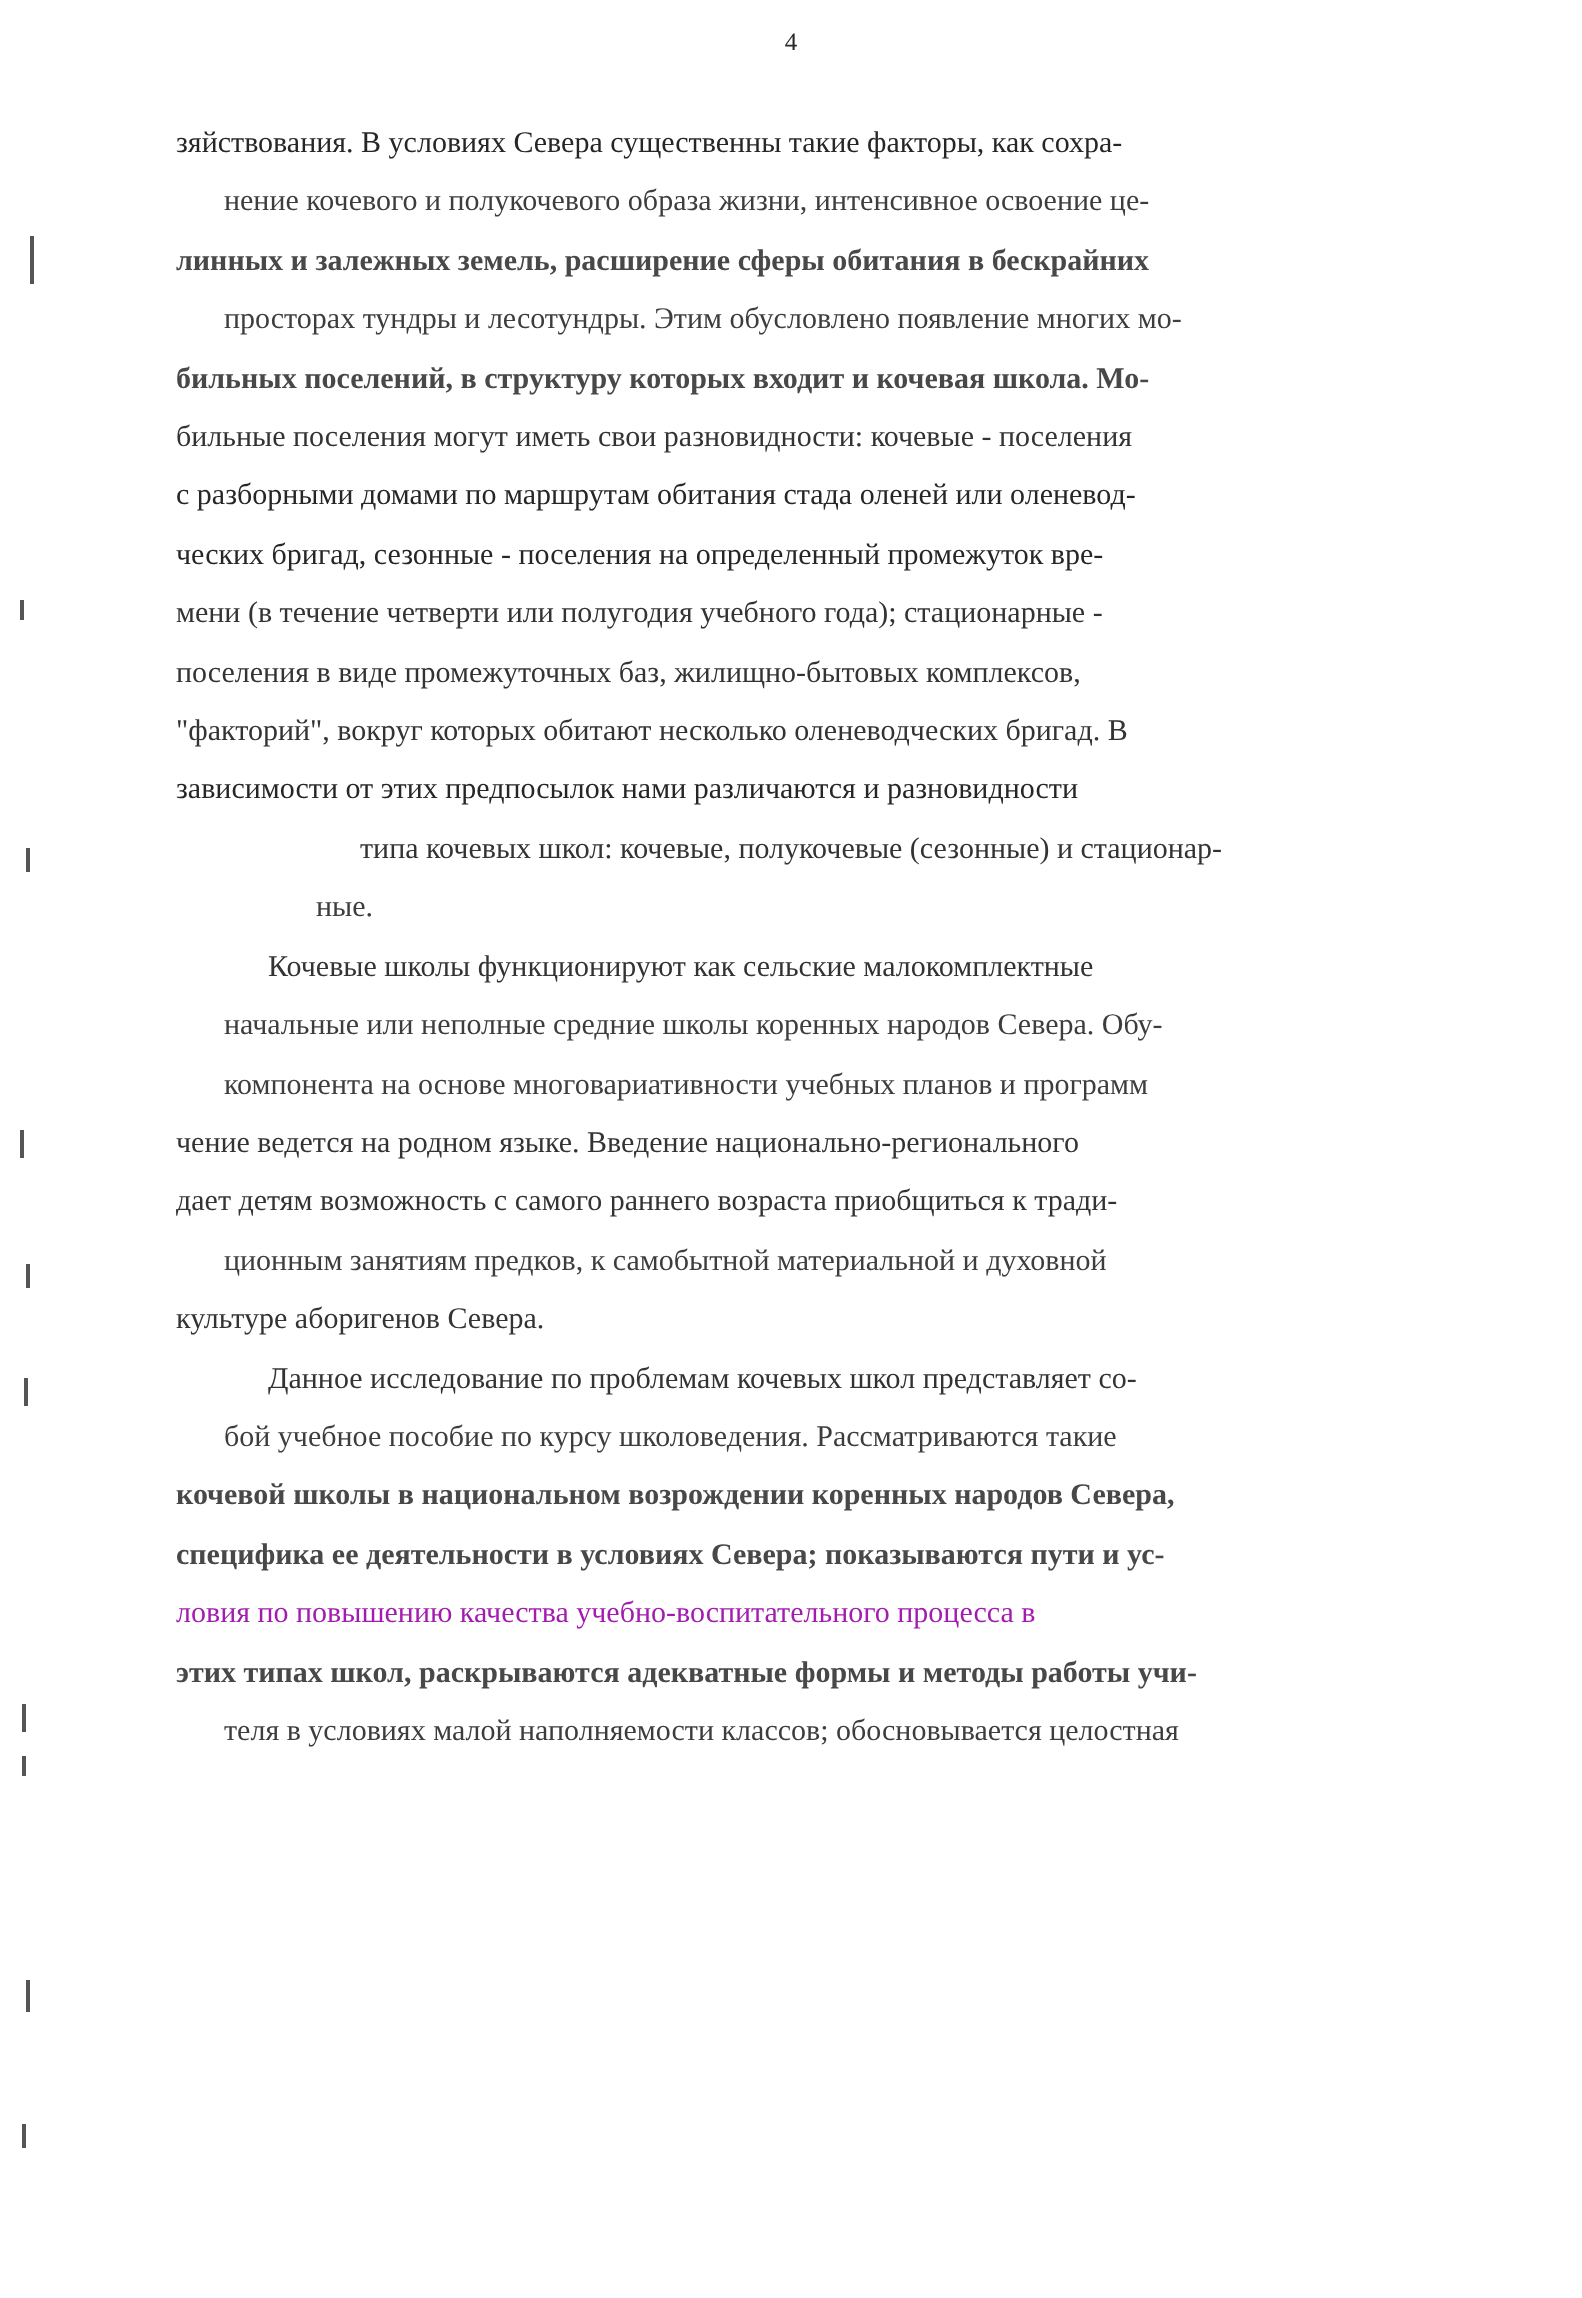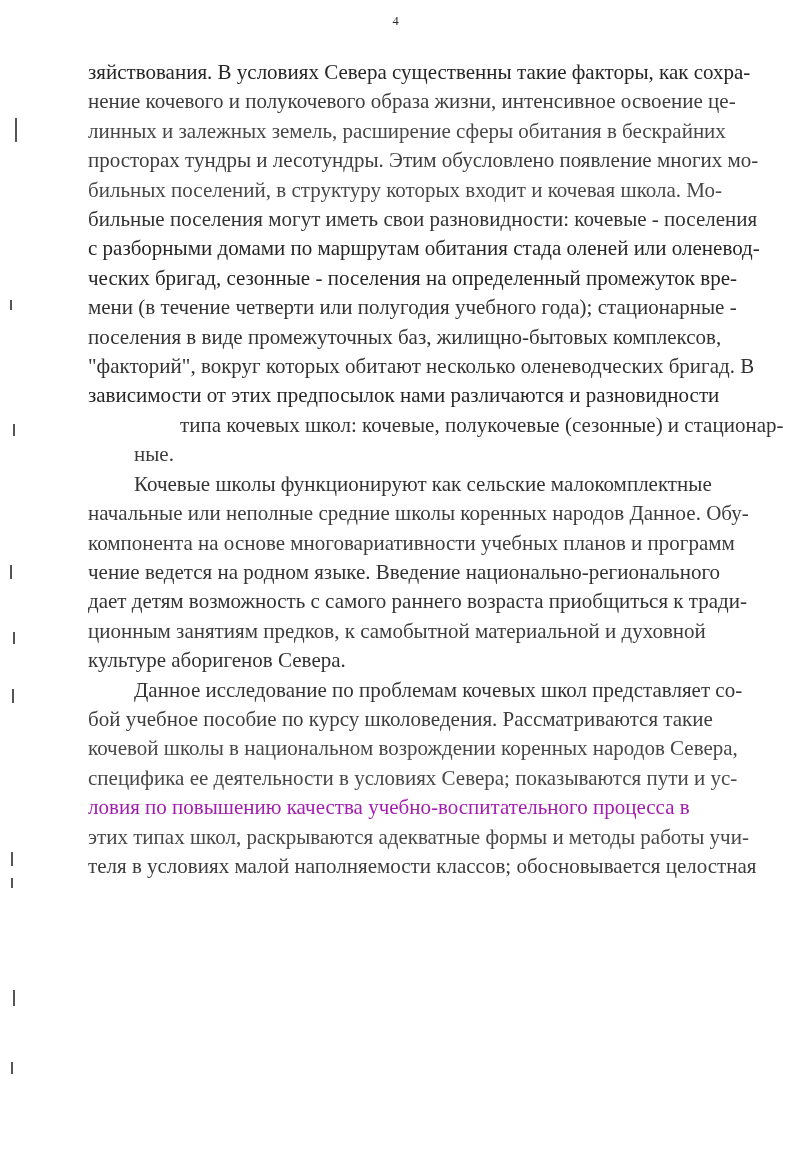--- a/index.html
+++ b/index.html
@@ -27,40 +27,40 @@
     font-family: "Liberation Serif", serif;
   }
   .body-text {
     position: absolute;
     top: 58px;
     left: 88px;
     width: 650px;
   }
   .para {
     margin: 0;
-    font-size: 21px;
+    font-size: 15px;
     line-height: 29.4px;
     text-align: justify;
     color: #1f1f1f;
   }
   .para + .para {
     margin-top: 0;
   }
   .indent {
     text-indent: 46px;
   }
   
   .line {
     display: block;
     white-space: nowrap;
   }
   .fade-1 { color: #262626; }
   .fade-2 { color: #333333; font-family: Liberation Serif, serif; }
-  .fade-3 { color: #3d3d3d; }
-  .fade-4 { color: #484848; }
+  .fade-3 { color: #3d3d3d; margin-left: 24px; }
+  .fade-4 { color: #484848; font-weight: bold; }
   .fade-5 { color: #a21caf; }
   .marks {
     position: absolute;
     left: 7px;
     top: 0;
     width: 20px;
     height: 1149px;
   }
   .mark {
     position: absolute;
@@ -114,21 +114,21 @@
       <span class="line fade-1">зависимости от этих предпосылок нами  различаются  и  разновидности</span>
     </p>
 
     <p class="para indent">
       <span class="line fade-2" style="padding-left:46px">типа  кочевых школ: кочевые, полукочевые (сезонные) и стационар-</span>
       <span class="line fade-3">ные.</span>
     </p>
 
     <p class="para">
       <span class="line fade-2" style="padding-left:46px">Кочевые школы   функционируют как сельские малокомплектные</span>
-      <span class="line fade-3">начальные или неполные средние школы коренных народов  Данное. Обу-</span>
+      <span class="line fade-3">начальные или неполные средние школы коренных народов  Севера. Обу-</span>
       <span class="line fade-3">компонента на основе многовариативности учебных   планов и программ</span>
       <span class="line fade-2">чение ведется на родном языке. Введение национально-регионального</span>
       <span class="line fade-2">дает детям возможность с самого раннего возраста приобщиться к тради-</span>
       <span class="line fade-3">ционным занятиям предков,   к   самобытной материальной и духовной</span>
       <span class="line fade-2">культуре аборигенов Севера.</span>
     </p>
 
     <p class="para">
       <span class="line fade-2" style="padding-left:46px">Данное исследование по проблемам кочевых школ представляет со-</span>
       <span class="line fade-3">бой учебное пособие по курсу школоведения. Рассматриваются такие</span>

